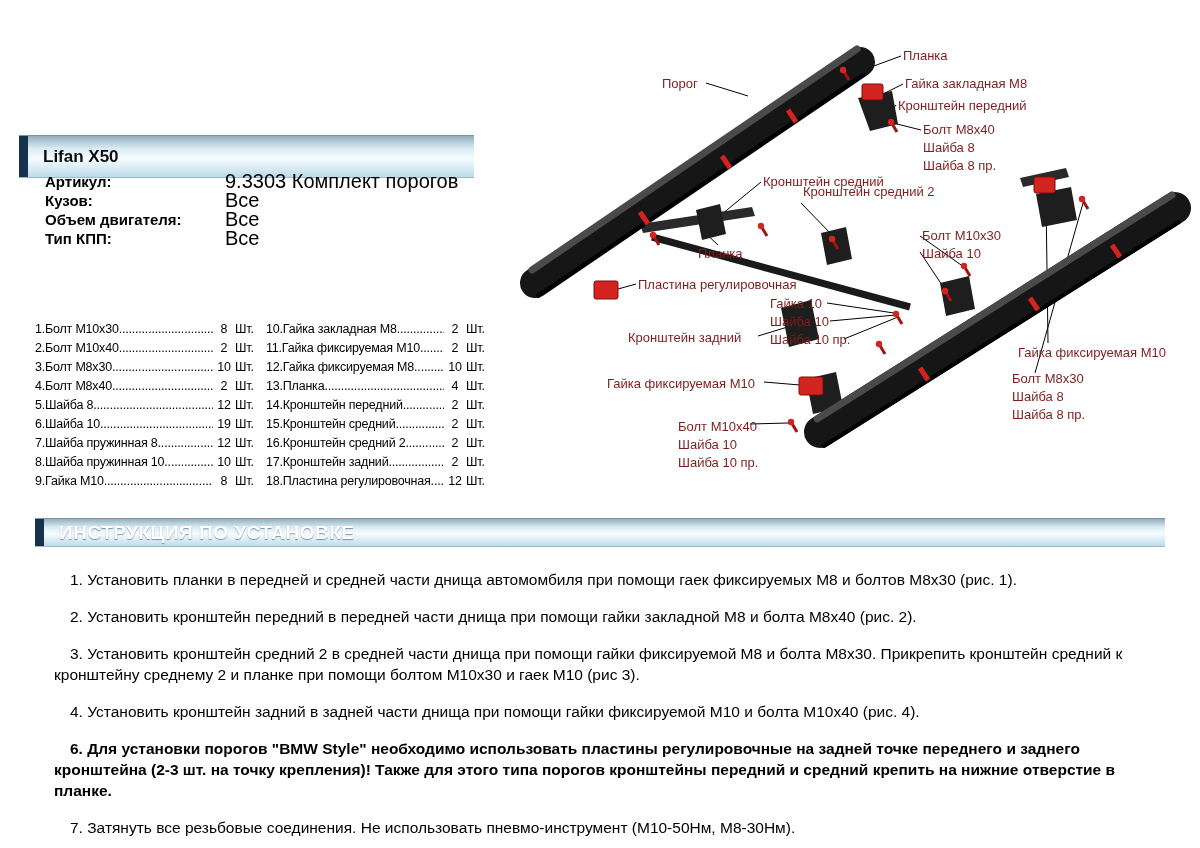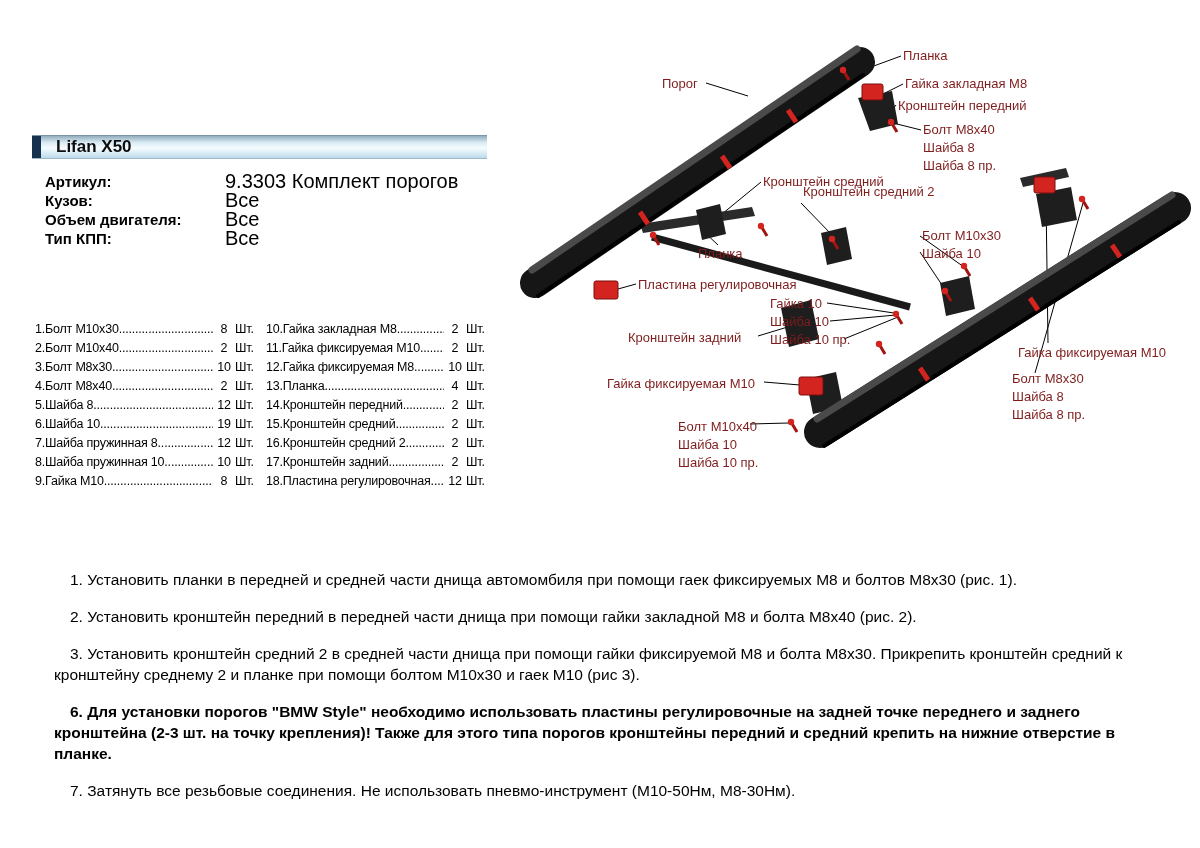--- a/index.html
+++ b/index.html
@@ -4,21 +4,21 @@
 <style>
   html,body{margin:0;padding:0;background:#fff;}
   .page{position:relative;width:1200px;height:848px;background:#fff;overflow:hidden;
         font-family:"Liberation Sans",sans-serif;color:#000;}
 
   
   .bar{position:absolute;display:flex;align-items:center;padding-left:24px;box-sizing:border-box;
        background:linear-gradient(180deg,#93aebe 0%,#d9ebf4 30%,#f6fcff 55%,#bcdcea 100%);
        border-top:1px solid #7d96a6;border-bottom:1px solid #9fb8c6;}
   .bar::before{content:"";position:absolute;left:0;top:0;bottom:0;width:9px;background:#16324f;}
-  .model-bar{left:32px;top:135px;width:455px;height:24px;}
+  .model-bar{left:19px;top:135px;width:455px;height:43px;}
   .model-bar span{font-weight:bold;font-size:17px;color:#0d0d0d;}
   .parts-bar{left:35px;top:292px;width:455px;height:27px;}
   .parts-bar span{font-weight:bold;font-size:16px;color:#fff;letter-spacing:.5px;
                   text-shadow:0 1px 1px rgba(40,70,95,.55);}
   .instr-bar{left:35px;top:518px;width:1130px;height:29px;}
   .instr-bar span{font-weight:bold;font-size:19px;color:#fff;letter-spacing:.5px;
                   text-shadow:0 1px 1px rgba(40,70,95,.55);}
 
   
   .specs{position:absolute;left:45px;top:172px;width:445px;}
@@ -322,22 +322,26 @@
     <div class="dlabel" style="left:528px;top:345px">Гайка фиксируемая М10</div>
     <div class="dlabel" style="left:522px;top:371px">Болт М8х30</div>
     <div class="dlabel" style="left:522px;top:389px">Шайба 8</div>
     <div class="dlabel" style="left:522px;top:407px">Шайба 8 пр.</div>
     <div class="dlabel" style="left:117px;top:376px">Гайка фиксируемая М10</div>
     <div class="dlabel" style="left:188px;top:419px">Болт М10х40</div>
     <div class="dlabel" style="left:188px;top:437px">Шайба 10</div>
     <div class="dlabel" style="left:188px;top:455px">Шайба 10 пр.</div>
   </div>
 
+  <div class="bar instr-bar">
+    <span>ИНСТРУКЦИЯ ПО УСТАНОВКЕ</span>
+  </div>
 
   <div class="instr-text">
     <p>1. Установить планки в передней и средней части днища автомомбиля при помощи гаек фиксируемых М8 и болтов М8х30 (рис. 1).</p>
     <p>2. Установить кронштейн передний в передней части днища при помощи гайки закладной М8 и болта М8х40 (рис. 2).</p>
     <p>3. Установить кронштейн средний 2 в средней части днища при помощи гайки фиксируемой М8 и болта М8х30. Прикрепить кронштейн средний к кронштейну среднему 2 и планке при помощи болтом М10х30 и гаек М10 (рис 3).</p>
+    <p>4. Установить кронштейн задний в задней части днища при помощи гайки фиксируемой М10 и болта М10х40 (рис. 4).</p>
     <p class="bold">6. Для установки порогов "BMW Style" необходимо использовать пластины регулировочные на задней точке переднего и заднего кронштейна (2-3 шт. на точку крепления)! Также для этого типа порогов кронштейны передний и средний крепить на нижние отверстие в планке.</p>
     <p>7. Затянуть все резьбовые соединения. Не использовать пневмо-инструмент (М10-50Нм, М8-30Нм).</p>
   </div>
 
 </div>
 
 </body></html>

